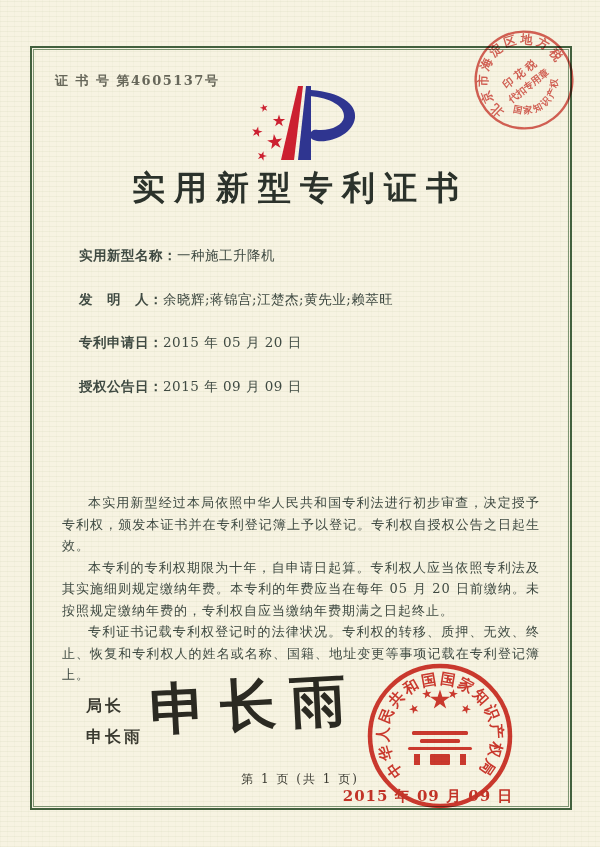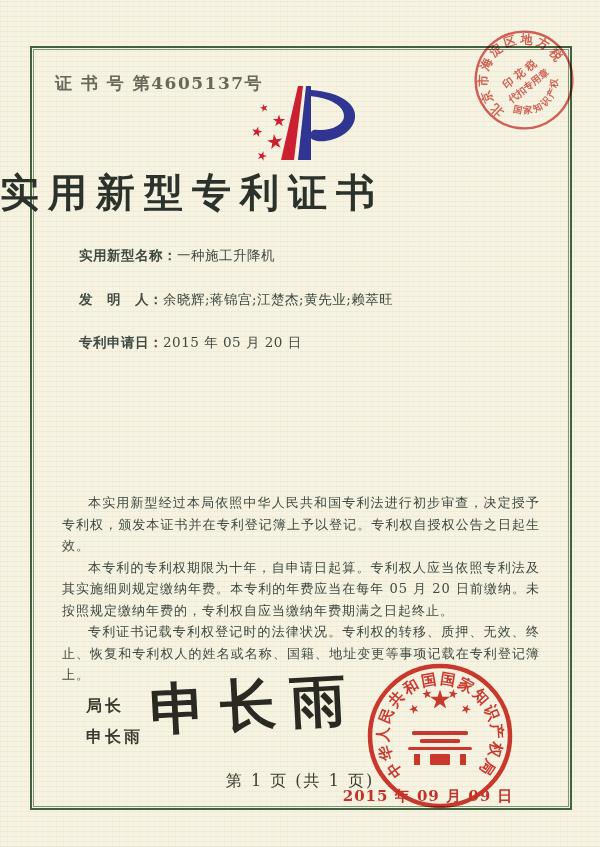--- a/index.html
+++ b/index.html
@@ -14,26 +14,26 @@
   }
   .frame{
     position:absolute;left:30px;top:46px;width:538px;height:760px;
     border:2px solid #42603e;
   }
   .frame::before{
     content:"";position:absolute;inset:1px;border:1px solid #7d9472;
   }
   .cert-no{
     position:absolute;left:55px;top:72px;
-    font-size:17px;letter-spacing:1.5px;color:#67675a;font-weight:600;
+    font-size:13px;letter-spacing:1.5px;color:#67675a;font-weight:600;
   }
   .logo{position:absolute;left:222px;top:80px;width:160px;height:86px;}
   .title{
-    position:absolute;left:0;top:166px;width:100%;text-align:left;
-    font-size:39px;font-weight:700;letter-spacing:9px;color:#2b322b;
+    position:absolute;left:0;top:166px;width:100%;text-align:center;
+    font-size:33px;font-weight:700;letter-spacing:9px;color:#2b322b;
   }
   .fields{position:absolute;left:79px;top:247px;width:470px;}
   .field-row{height:43.5px;font-size:13.5px;letter-spacing:0.5px;white-space:nowrap;}
   .field-row .lbl{font-weight:600;}
   .body-text{
     position:absolute;left:62px;top:492px;width:478px;
     font-size:13px;line-height:21.5px;text-align:justify;letter-spacing:1px;
   }
   .body-text p{margin:0;text-indent:2em;}
   .signoff{
@@ -44,21 +44,21 @@
     position:absolute;left:150px;top:668px;
     font-size:56px;font-weight:600;letter-spacing:14px;color:#2b2a22;
     transform:rotate(-3deg);white-space:nowrap;
   }
   .seal{position:absolute;left:350px;top:648px;width:180px;height:180px;overflow:visible;
     opacity:0.93;mix-blend-mode:multiply;}
   .tax-stamp{position:absolute;left:466px;top:22px;width:116px;height:116px;overflow:visible;
     opacity:0.85;mix-blend-mode:multiply;}
   .footer{
     position:absolute;left:0;top:771px;width:100%;text-align:center;
-    font-size:16px;letter-spacing:2px;color:#3c3c33;
+    font-size:12px;letter-spacing:2px;color:#3c3c33;
   }
   svg text{font-family:"DejaVu Serif","Liberation Serif",serif;}
 </style>
 </head>
 <body>
 
 <div class="page">
 
   <div class="frame"></div>
 
@@ -84,20 +84,23 @@
 
   <div class="fields">
     <div class="field-row">
       <span class="lbl">实用新型名称：</span><span>一种施工升降机</span>
     </div>
     <div class="field-row">
       <span class="lbl">发　明　人：</span><span>余晓辉;蒋锦宫;江楚杰;黄先业;赖萃旺</span>
     </div>
     <div class="field-row">
       <span class="lbl">专利申请日：</span><span>2015 年 05 月 20 日</span>
+    </div>
+    <div class="field-row">
+      <span class="lbl">授权公告日：</span><span>2015 年 09 月 09 日</span>
     </div>
   </div>
 
   <div class="body-text">
     <p>本实用新型经过本局依照中华人民共和国专利法进行初步审查，决定授予专利权，颁发本证书并在专利登记簿上予以登记。专利权自授权公告之日起生效。</p>
     <p>本专利的专利权期限为十年，自申请日起算。专利权人应当依照专利法及其实施细则规定缴纳年费。本专利的年费应当在每年 05 月 20 日前缴纳。未按照规定缴纳年费的，专利权自应当缴纳年费期满之日起终止。</p>
     <p>专利证书记载专利权登记时的法律状况。专利权的转移、质押、无效、终止、恢复和专利权人的姓名或名称、国籍、地址变更等事项记载在专利登记簿上。</p>
   </div>
 
   <div class="signoff">

